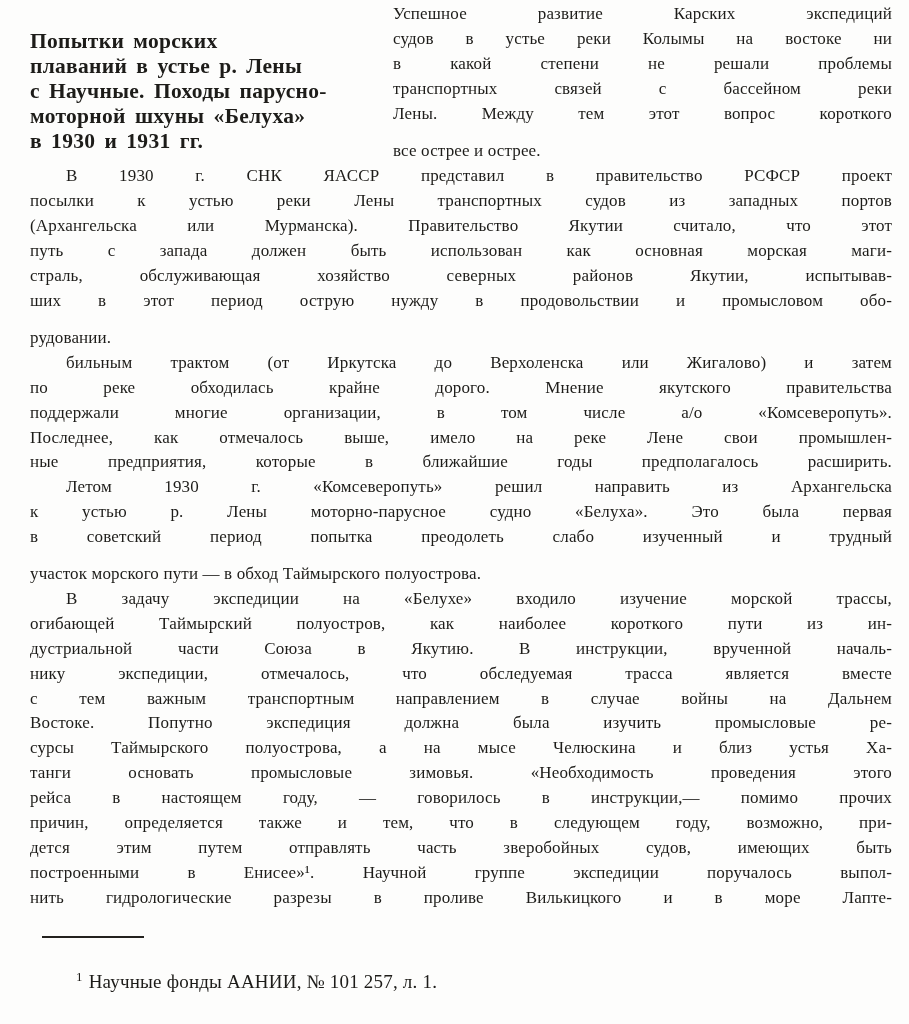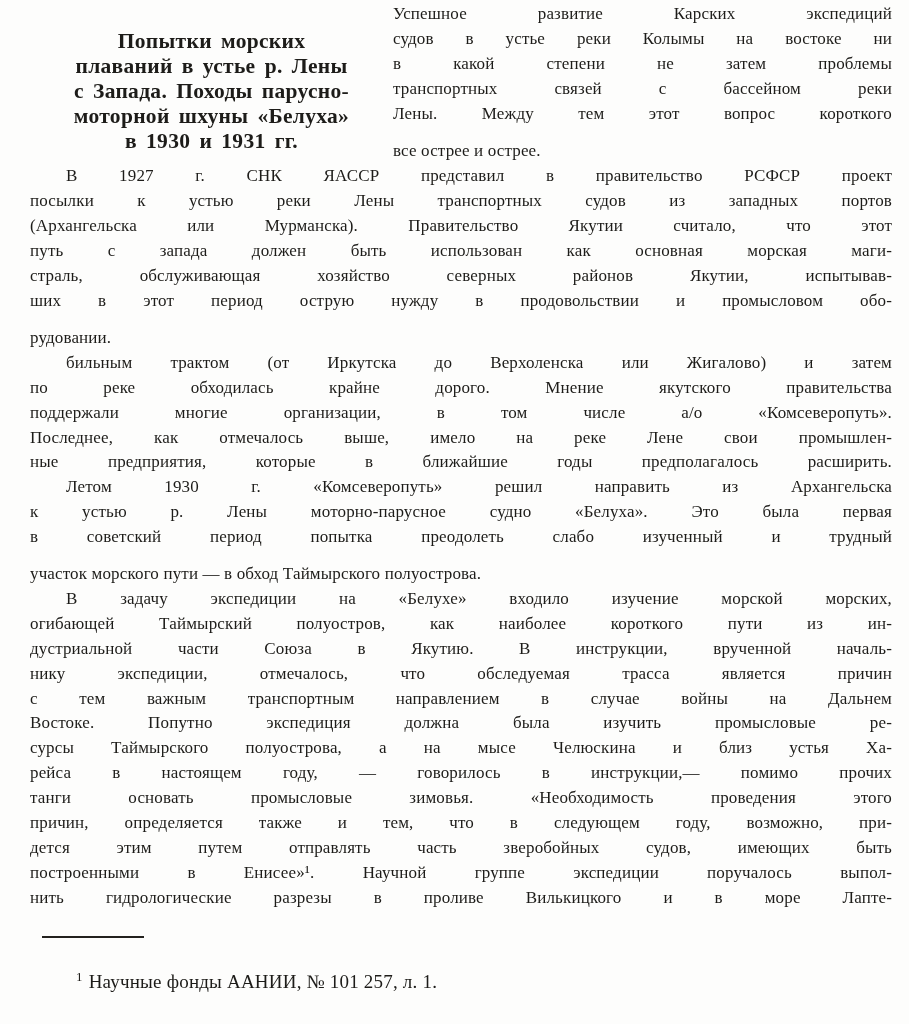--- a/index.html
+++ b/index.html
@@ -21,21 +21,21 @@
   .heading-col {
     width: 363px;
     padding-top: 27px;
     flex: 0 0 auto;
   }
   .intro-col {
     flex: 1 1 auto;
     min-width: 0;
   }
   .h-line {
-    text-align: center;
+    text-align: left;
     font-weight: bold;
     font-size: 21.5px;
     line-height: 24.9px;
     letter-spacing: 0.3px;
     word-spacing: 3.5px;
     white-space: nowrap;
   }
   .line {
     font-size: 17px;
     line-height: 24.9px;
@@ -66,37 +66,37 @@
 </style>
 </head>
 <body>
 
 <div class="page">
 
   <div class="two-col">
     <div class="heading-col">
         <div class="h-line">Попытки морских</div>
         <div class="h-line">плаваний в устье р. Лены</div>
-        <div class="h-line">с Запада. Походы парусно-</div>
+        <div class="h-line">с Научные. Походы парусно-</div>
         <div class="h-line">моторной шхуны «Белуха»</div>
         <div class="h-line">в 1930 и 1931 гг.</div>
       </div>
     <div class="intro-col paragraph-noindent">
         <div class="line">Успешное развитие Карских экспедиций</div>
         <div class="line">судов в устье реки Колымы на востоке ни</div>
-        <div class="line">в какой степени не затем проблемы</div>
+        <div class="line">в какой степени не решали проблемы</div>
         <div class="line">транспортных связей с бассейном реки</div>
         <div class="line">Лены. Между тем этот вопрос короткого</div>
         <div class="line last">все острее и острее.</div>
       </div>
   </div>
 
   <div class="body-text">
     <div class="paragraph">
-        <div class="line">В 1927 г. СНК ЯАССР представил в правительство РСФСР проект</div>
+        <div class="line">В 1930 г. СНК ЯАССР представил в правительство РСФСР проект</div>
         <div class="line">посылки к устью реки Лены транспортных судов из западных портов</div>
         <div class="line">(Архангельска или Мурманска). Правительство Якутии считало, что этот</div>
         <div class="line">путь с запада должен быть использован как основная морская маги-</div>
         <div class="line">страль, обслуживающая хозяйство северных районов Якутии, испытывав-</div>
         <div class="line">ших в этот период острую нужду в продовольствии и промысловом обо-</div>
         <div class="line last">рудовании.</div>
       </div>
     <div class="paragraph">
         <div class="line">бильным трактом (от Иркутска до Верхоленска или Жигалово) и затем</div>
         <div class="line">по реке обходилась крайне дорого. Мнение якутского правительства</div>
@@ -104,29 +104,29 @@
         <div class="line">Последнее, как отмечалось выше, имело на реке Лене свои промышлен-</div>
         <div class="line">ные предприятия, которые в ближайшие годы предполагалось расширить.</div>
       </div>
     <div class="paragraph">
         <div class="line">Летом 1930 г. «Комсеверопуть» решил направить из Архангельска</div>
         <div class="line">к устью р. Лены моторно-парусное судно «Белуха». Это была первая</div>
         <div class="line">в советский период попытка преодолеть слабо изученный и трудный</div>
         <div class="line last">участок морского пути — в обход Таймырского полуострова.</div>
       </div>
     <div class="paragraph">
-        <div class="line">В задачу экспедиции на «Белухе» входило изучение морской морских,</div>
+        <div class="line">В задачу экспедиции на «Белухе» входило изучение морской трассы,</div>
         <div class="line">огибающей Таймырский полуостров, как наиболее короткого пути из ин-</div>
         <div class="line">дустриальной части Союза в Якутию. В инструкции, врученной началь-</div>
-        <div class="line">нику экспедиции, отмечалось, что обследуемая трасса является причин</div>
+        <div class="line">нику экспедиции, отмечалось, что обследуемая трасса является вместе</div>
         <div class="line">с тем важным транспортным направлением в случае войны на Дальнем</div>
         <div class="line">Востоке. Попутно экспедиция должна была изучить промысловые ре-</div>
         <div class="line">сурсы Таймырского полуострова, а на мысе Челюскина и близ устья Ха-</div>
+        <div class="line">танги основать промысловые зимовья. «Необходимость проведения этого</div>
         <div class="line">рейса в настоящем году, — говорилось в инструкции,— помимо прочих</div>
-        <div class="line">танги основать промысловые зимовья. «Необходимость проведения этого</div>
         <div class="line">причин, определяется также и тем, что в следующем году, возможно, при-</div>
         <div class="line">дется этим путем отправлять часть зверобойных судов, имеющих быть</div>
         <div class="line">построенными в Енисее»¹. Научной группе экспедиции поручалось выпол-</div>
         <div class="line">нить гидрологические разрезы в проливе Вилькицкого и в море Лапте-</div>
       </div>
   </div>
 
   <div class="footnote-rule"></div>
 
   <div class="footnote">

